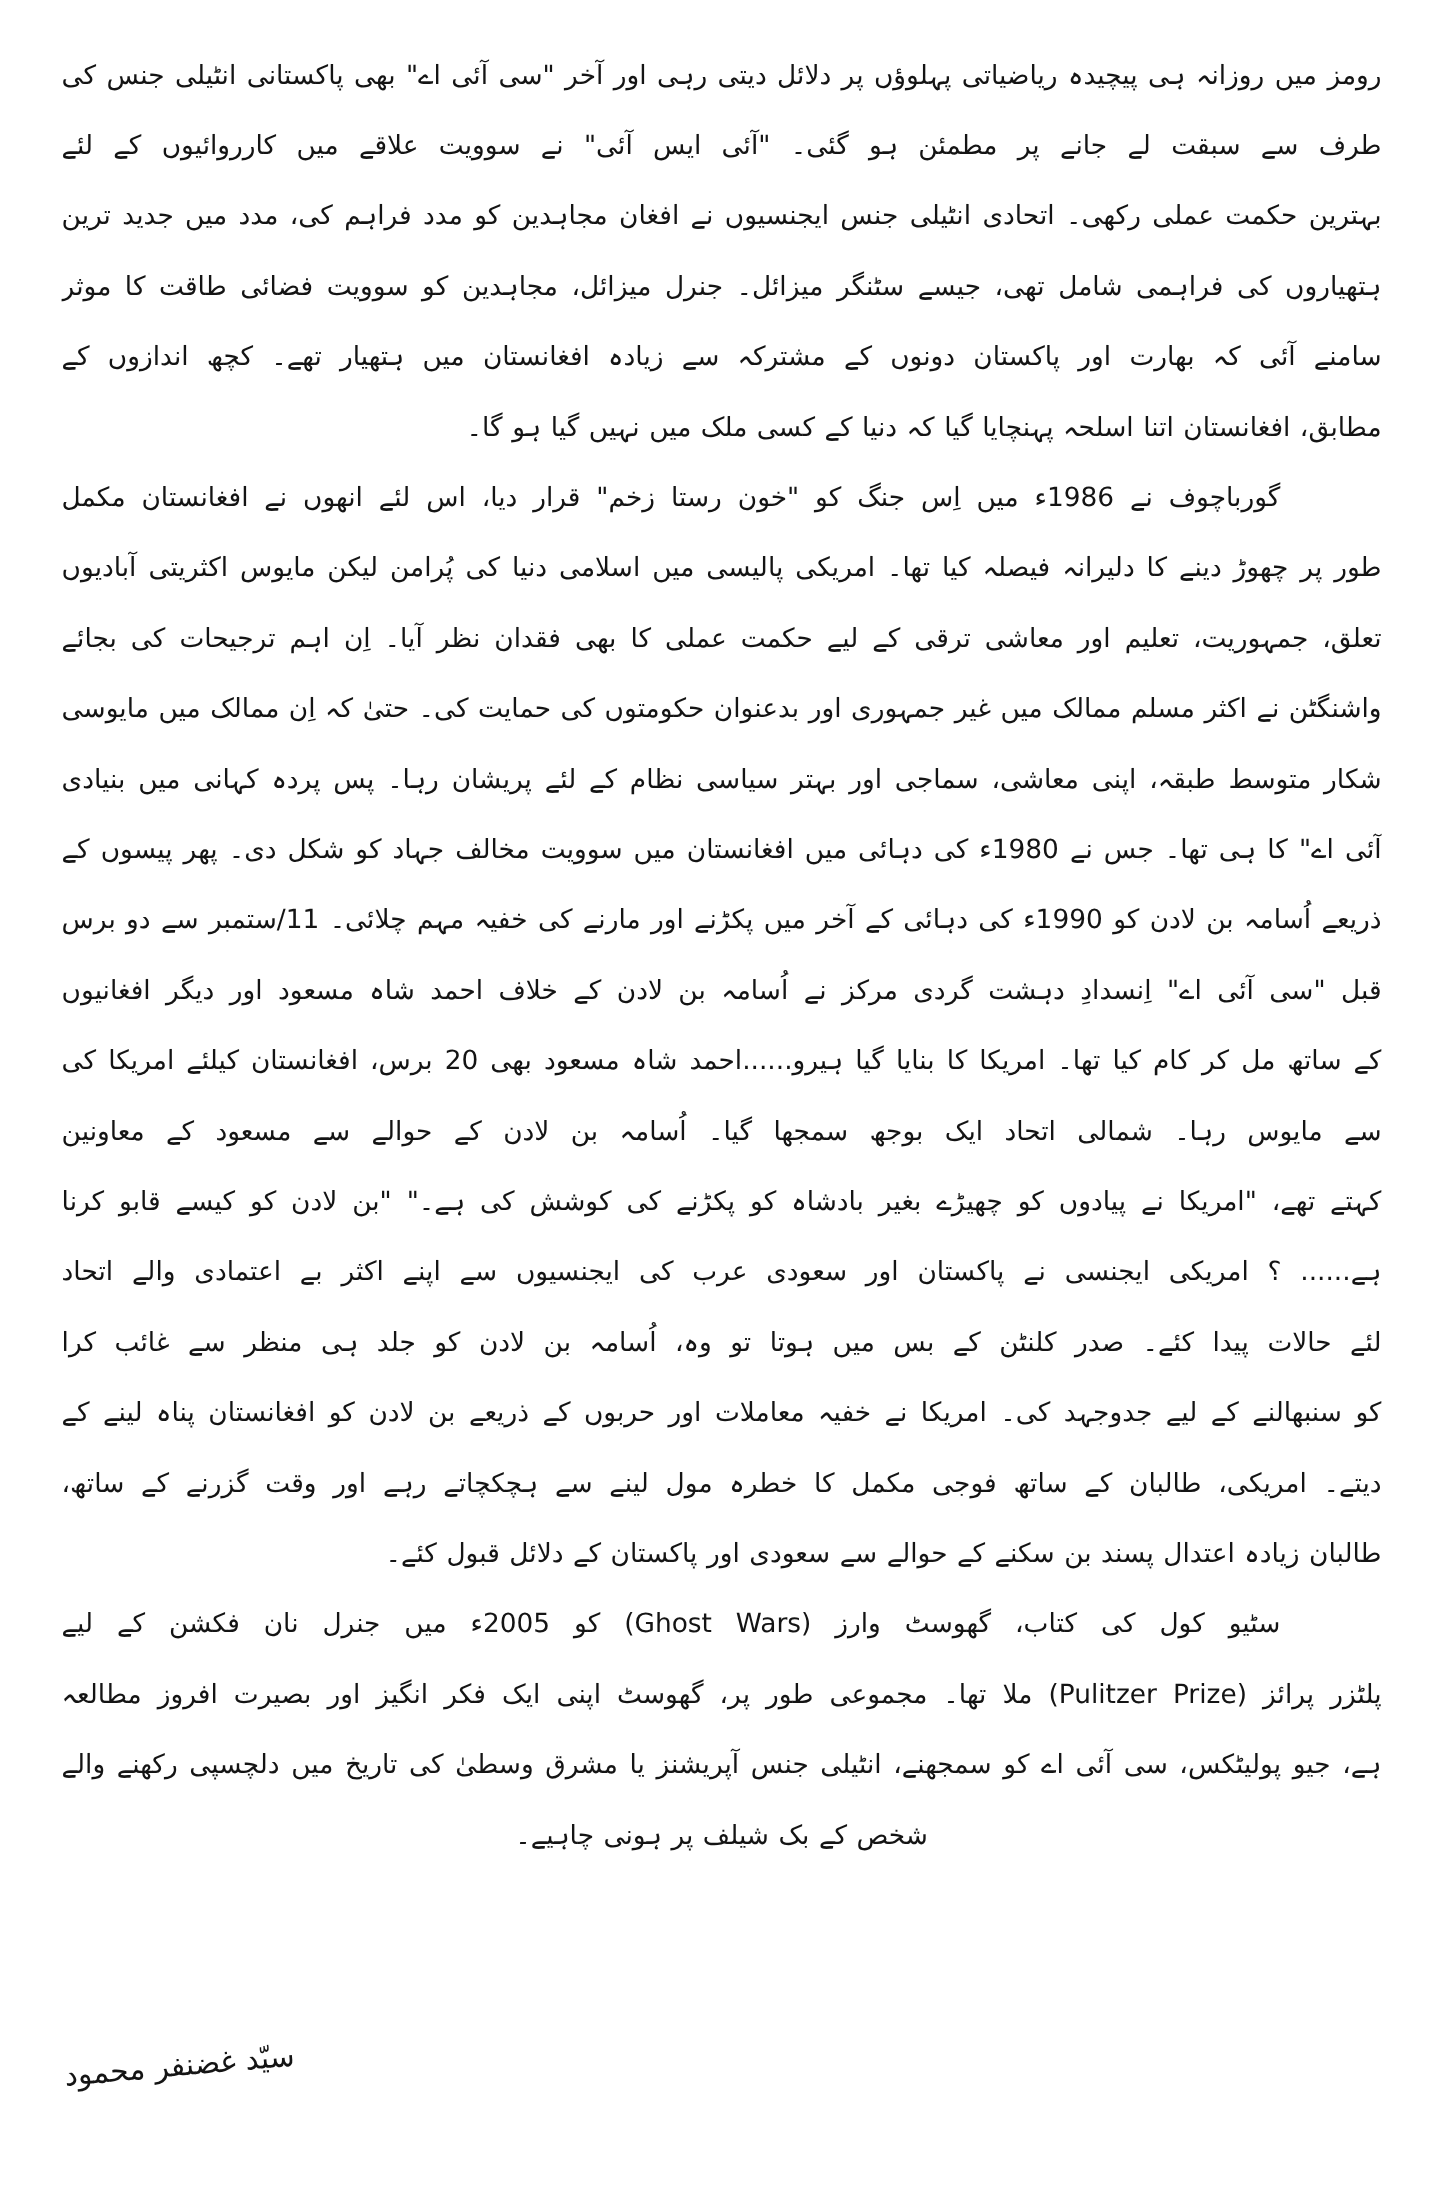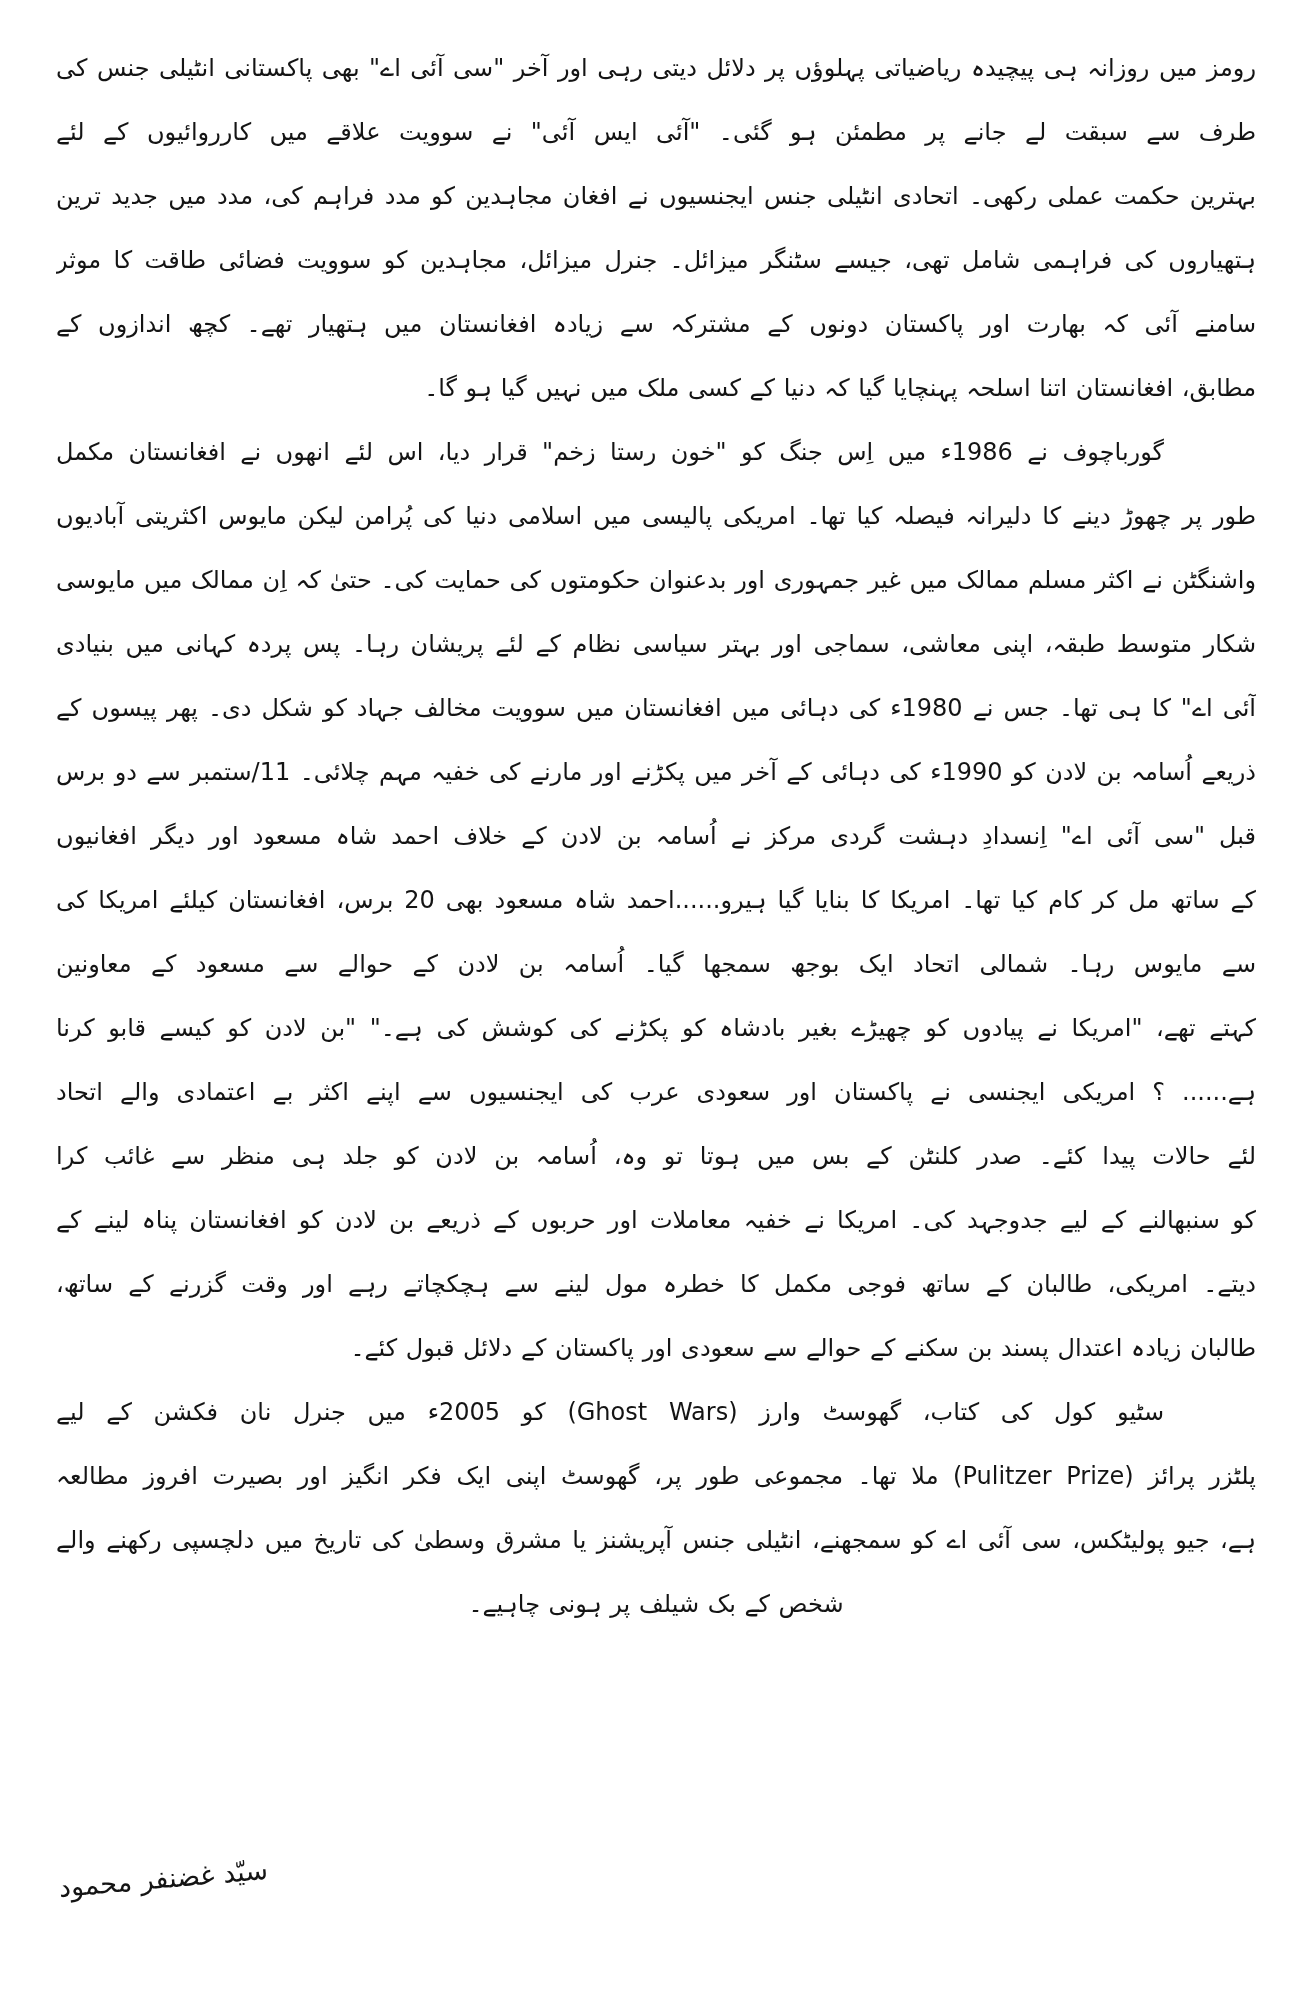--- a/index.html
+++ b/index.html
@@ -74,20 +74,21 @@
         <div class="line">رومز میں روزانہ ہی پیچیدہ ریاضیاتی پہلوؤں پر دلائل دیتی رہی اور آخر "سی آئی اے" بھی پاکستانی انٹیلی جنس کی</div>
         <div class="line">طرف سے سبقت لے جانے پر مطمئن ہو گئی۔ "آئی ایس آئی" نے سوویت علاقے میں کارروائیوں کے لئے</div>
         <div class="line">بہترین حکمت عملی رکھی۔ اتحادی انٹیلی جنس ایجنسیوں نے افغان مجاہدین کو مدد فراہم کی، مدد میں جدید ترین</div>
         <div class="line">ہتھیاروں کی فراہمی شامل تھی، جیسے سٹنگر میزائل۔ جنرل میزائل، مجاہدین کو سوویت فضائی طاقت کا موثر</div>
         <div class="line">سامنے آئی کہ بھارت اور پاکستان دونوں کے مشترکہ سے زیادہ افغانستان میں ہتھیار تھے۔ کچھ اندازوں کے</div>
         <div class="line last">مطابق، افغانستان اتنا اسلحہ پہنچایا گیا کہ دنیا کے کسی ملک میں نہیں گیا ہو گا۔</div>
       </div>
       <div class="para">
         <div class="line indent">گورباچوف نے 1986ء میں اِس جنگ کو "خون رستا زخم" قرار دیا، اس لئے انھوں نے افغانستان مکمل</div>
         <div class="line">طور پر چھوڑ دینے کا دلیرانہ فیصلہ کیا تھا۔ امریکی پالیسی میں اسلامی دنیا کی پُرامن لیکن مایوس اکثریتی آبادیوں سے</div>
+        <div class="line">تعلق، جمہوریت، تعلیم اور معاشی ترقی کے لیے حکمت عملی کا بھی فقدان نظر آیا۔ اِن اہم ترجیحات کی بجائے</div>
         <div class="line">واشنگٹن نے اکثر مسلم ممالک میں غیر جمہوری اور بدعنوان حکومتوں کی حمایت کی۔ حتیٰ کہ اِن ممالک میں مایوسی کا</div>
         <div class="line">شکار متوسط طبقہ، اپنی معاشی، سماجی اور بہتر سیاسی نظام کے لئے پریشان رہا۔ پس پردہ کہانی میں بنیادی اداکار "سی</div>
         <div class="line">آئی اے" کا ہی تھا۔ جس نے 1980ء کی دہائی میں افغانستان میں سوویت مخالف جہاد کو شکل دی۔ پھر پیسوں کے</div>
         <div class="line">ذریعے اُسامہ بن لادن کو 1990ء کی دہائی کے آخر میں پکڑنے اور مارنے کی خفیہ مہم چلائی۔ 11/ستمبر سے دو برس</div>
         <div class="line">قبل "سی آئی اے" اِنسدادِ دہشت گردی مرکز نے اُسامہ بن لادن کے خلاف احمد شاہ مسعود اور دیگر افغانیوں</div>
         <div class="line">کے ساتھ مل کر کام کیا تھا۔ امریکا کا بنایا گیا ہیرو......احمد شاہ مسعود بھی 20 برس، افغانستان کیلئے امریکا کی پالیسی</div>
         <div class="line">سے مایوس رہا۔ شمالی اتحاد ایک بوجھ سمجھا گیا۔ اُسامہ بن لادن کے حوالے سے مسعود کے معاونین</div>
         <div class="line">کہتے تھے، "امریکا نے پیادوں کو چھیڑے بغیر بادشاہ کو پکڑنے کی کوشش کی ہے۔" "بن لادن کو کیسے قابو کرنا</div>
         <div class="line">ہے...... ؟ امریکی ایجنسی نے پاکستان اور سعودی عرب کی ایجنسیوں سے اپنے اکثر بے اعتمادی والے اتحاد</div>
         <div class="line">لئے حالات پیدا کئے۔ صدر کلنٹن کے بس میں ہوتا تو وہ، اُسامہ بن لادن کو جلد ہی منظر سے غائب کرا</div>

